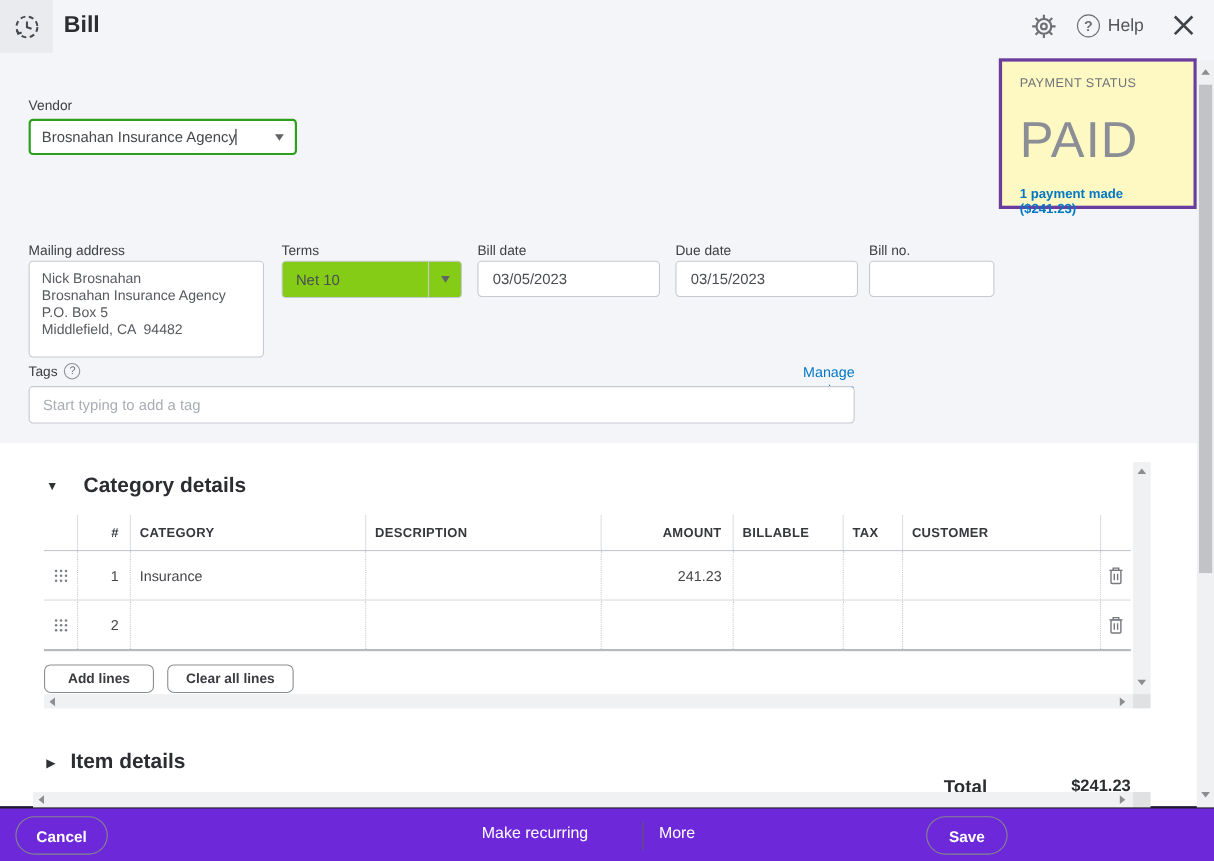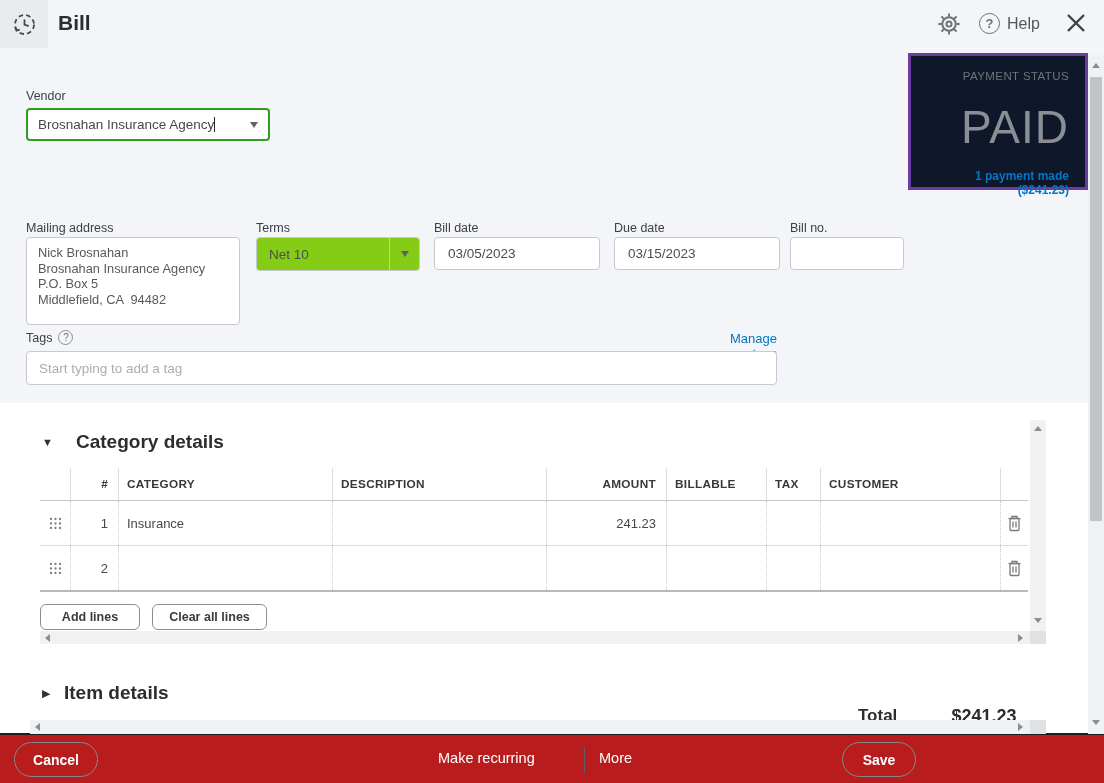--- a/index.html
+++ b/index.html
@@ -13,21 +13,21 @@
   
   .hdr-iconbox { position:absolute; left:0; top:0; width:48px; height:48px; background:#e9ebef; display:flex; align-items:center; justify-content:center; cursor:pointer; }
   .page-title { position:absolute; left:58px; top:11px; font-size:21px; font-weight:bold; color:#2b2d30; }
   .gear-btn { position:absolute; left:936px; top:11px; width:26px; height:26px; }
   .help-wrap { position:absolute; left:979px; top:13px; display:flex; align-items:center; gap:7px; cursor:pointer; }
   .help-circle { width:21px; height:21px; border:1.6px solid #6d6f74; border-radius:50%; display:flex; align-items:center; justify-content:center; font-size:13px; font-weight:bold; color:#6d6f74; }
   .help-text { font-size:16px; color:#53565a; }
   .close-btn { position:absolute; left:1064px; top:11px; width:24px; height:24px; cursor:pointer; }
 
   
-  .status-box { position:absolute; left:908px; top:53px; width:180px; height:137px; border:3px solid #6b3ca0; background:#0f172a; text-align:right; padding:14px 16px 10px; }
+  .status-box { position:absolute; left:908px; top:53px; width:180px; height:137px; border:3px solid #6b3ca0; background:#fef9c3; text-align:left; padding:14px 16px 10px; }
   .status-label { font-size:11.5px; letter-spacing:.4px; color:#70737a; }
   .status-value { font-size:46px; font-weight:300; letter-spacing:1px; color:#8b8e95; line-height:1.15; margin-top:19px; }
   .status-link { display:inline-block; font-size:12px; font-weight:600; color:#0077c5; margin-top:15px; cursor:pointer; }
 
   
   .f-label { position:absolute; font-size:12.5px; color:#3c3f43; }
   .inputbox { position:absolute; background:#fff; border:1px solid #c6c9cf; border-radius:4px; font-size:13.5px; color:#4a4d52; }
   .vendor-combo { left:26px; top:108px; width:244px; height:33px; border:2px solid #2ca01c; border-radius:4px; background:#fff; position:absolute; display:flex; align-items:center; cursor:text; }
   .vendor-text { padding-left:10px; font-size:13.5px; color:#45484c; flex:1 1 auto; white-space:nowrap; overflow:hidden; }
   .text-caret { display:inline-block; width:1px; height:15px; background:#26282b; vertical-align:-3px; }
@@ -77,24 +77,24 @@
   .sb-corner { position:absolute; background:#dfe1e3; }
   .sb-thumb-v { position:absolute; background:#c1c3c6; }
   .tri { width:0; height:0; position:absolute; }
   .tri-left  { border-top:4px solid transparent; border-bottom:4px solid transparent; border-right:5px solid #8b8d91; }
   .tri-right { border-top:4px solid transparent; border-bottom:4px solid transparent; border-left:5px solid #8b8d91; }
   .tri-up    { border-left:4px solid transparent; border-right:4px solid transparent; border-bottom:5px solid #8b8d91; }
   .tri-down  { border-left:4px solid transparent; border-right:4px solid transparent; border-top:5px solid #8b8d91; }
 
   
   .total-label { position:absolute; left:858px; top:706px; font-size:17px; font-weight:bold; color:#2b2d30; }
-  .total-value { position:absolute; left:940px; top:706px; width:88px; text-align:center; font-size:18px; font-weight:bold; color:#2b2d30; }
-
-  
-  .footer { position:absolute; left:0; top:733px; width:1104px; height:50px; background:#b91c1c; border-top:2px solid #1d1e20; }
+  .total-value { position:absolute; left:940px; top:706px; width:88px; text-align:right; font-size:15px; font-weight:bold; color:#2b2d30; }
+
+  
+  .footer { position:absolute; left:0; top:733px; width:1104px; height:50px; background:#6d28d9; border-top:2px solid #1d1e20; }
   .pill { position:absolute; top:7px; height:35px; border:1px solid #85878b; border-radius:18px; background:transparent; color:#fff; font-size:14px; font-weight:bold; display:flex; align-items:center; justify-content:center; cursor:pointer; font-family:"Liberation Sans",sans-serif; }
   .footer-link { position:absolute; top:15px; font-size:14.5px; color:#fff; cursor:pointer; }
   .footer-divider { position:absolute; left:584px; top:12px; width:1px; height:26px; background:#5b5d61; }
   .green-btn { position:absolute; left:919px; top:7px; width:170px; height:35px; background:#2ca01c; border:none; border-radius:18px; color:#fff; font-size:14px; font-weight:bold; display:flex; align-items:center; justify-content:center; gap:13px; cursor:pointer; font-family:"Liberation Sans",sans-serif; padding-right:8px; }
   .green-caret { width:0; height:0; border-left:5px solid transparent; border-right:5px solid transparent; border-top:6px solid #fff; }
 </style>
 </head>
 <body>
 
 <div class="page">

